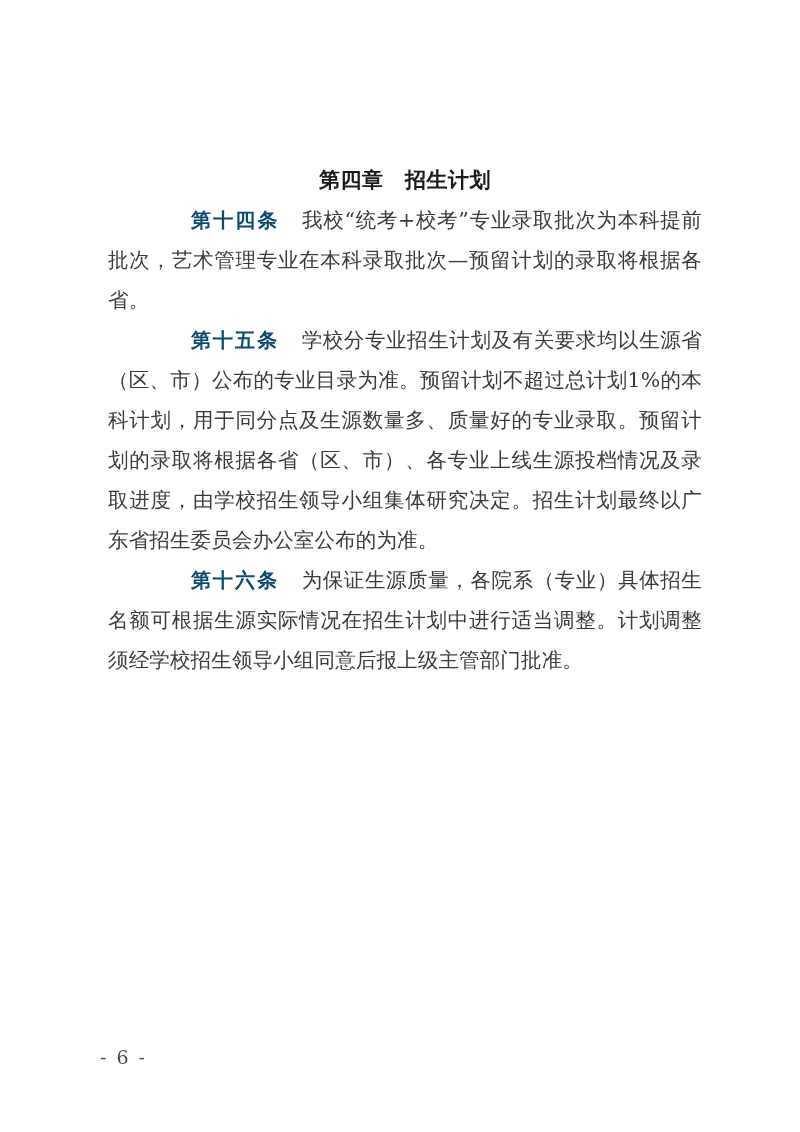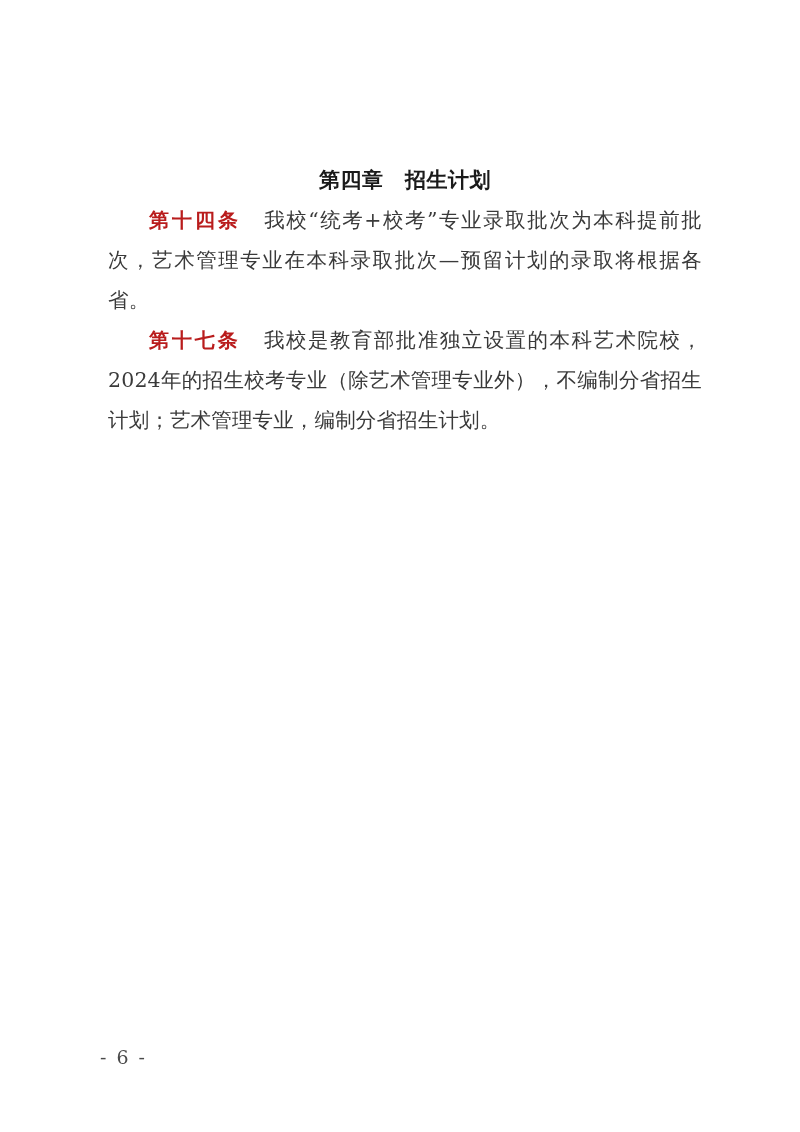--- a/index.html
+++ b/index.html
@@ -57,23 +57,24 @@
     letter-spacing: 0.15px;
   }
 
   .para.p-first-after-heading {
     margin-top: 0px;
   }
 
   .art-label {
     font-family: "DejaVu Sans", "Liberation Sans", sans-serif;
     font-weight: bold;
-    color: #b91c1c;
+    color: #0c4a6e;
     letter-spacing: 1.6px;
     font-size: 20px;
+    margin-left: 42px;
   }
 
   .art-gap {
     display: inline-block;
     width: 22px;
   }
 
   .footer {
     position: absolute;
     left: 100px;
@@ -91,25 +92,28 @@
 <div class="page">
 
   <div class="content">
 
     <div class="chapter-heading">第四章　招生计划</div>
 
     <p class="para p-first-after-heading">
       <span class="art-label">第十四条</span><span class="art-gap"></span><span>我校“统考+校考”专业录取批次为本科提前批次，艺术管理专业在本科录取批次—预留计划的录取将根据各省。</span>
     </p>
 
-
+    <p class="para">
+      <span class="art-label">第十五条</span><span class="art-gap"></span><span>学校分专业招生计划及有关要求均以生源省（区、市）公布的专业目录为准。预留计划不超过总计划1%的本科计划，用于同分点及生源数量多、质量好的专业录取。预留计划的录取将根据各省（区、市）、各专业上线生源投档情况及录取进度，由学校招生领导小组集体研究决定。招生计划最终以广东省招生委员会办公室公布的为准。</span>
+    </p>
 
     <p class="para">
-      <span class="art-label">第十七条</span><span class="art-gap"></span><span>我校是教育部批准独立设置的本科艺术院校，2024年的招生校考专业（除艺术管理专业外），不编制分省招生计划；艺术管理专业，编制分省招生计划。</span>
+      <span class="art-label">第十六条</span><span class="art-gap"></span><span>为保证生源质量，各院系（专业）具体招生名额可根据生源实际情况在招生计划中进行适当调整。计划调整须经学校招生领导小组同意后报上级主管部门批准。</span>
     </p>
+
 
 
 
   </div>
 
   <div class="footer">- 6 -</div>
 
 </div>
 
 </body></html>

